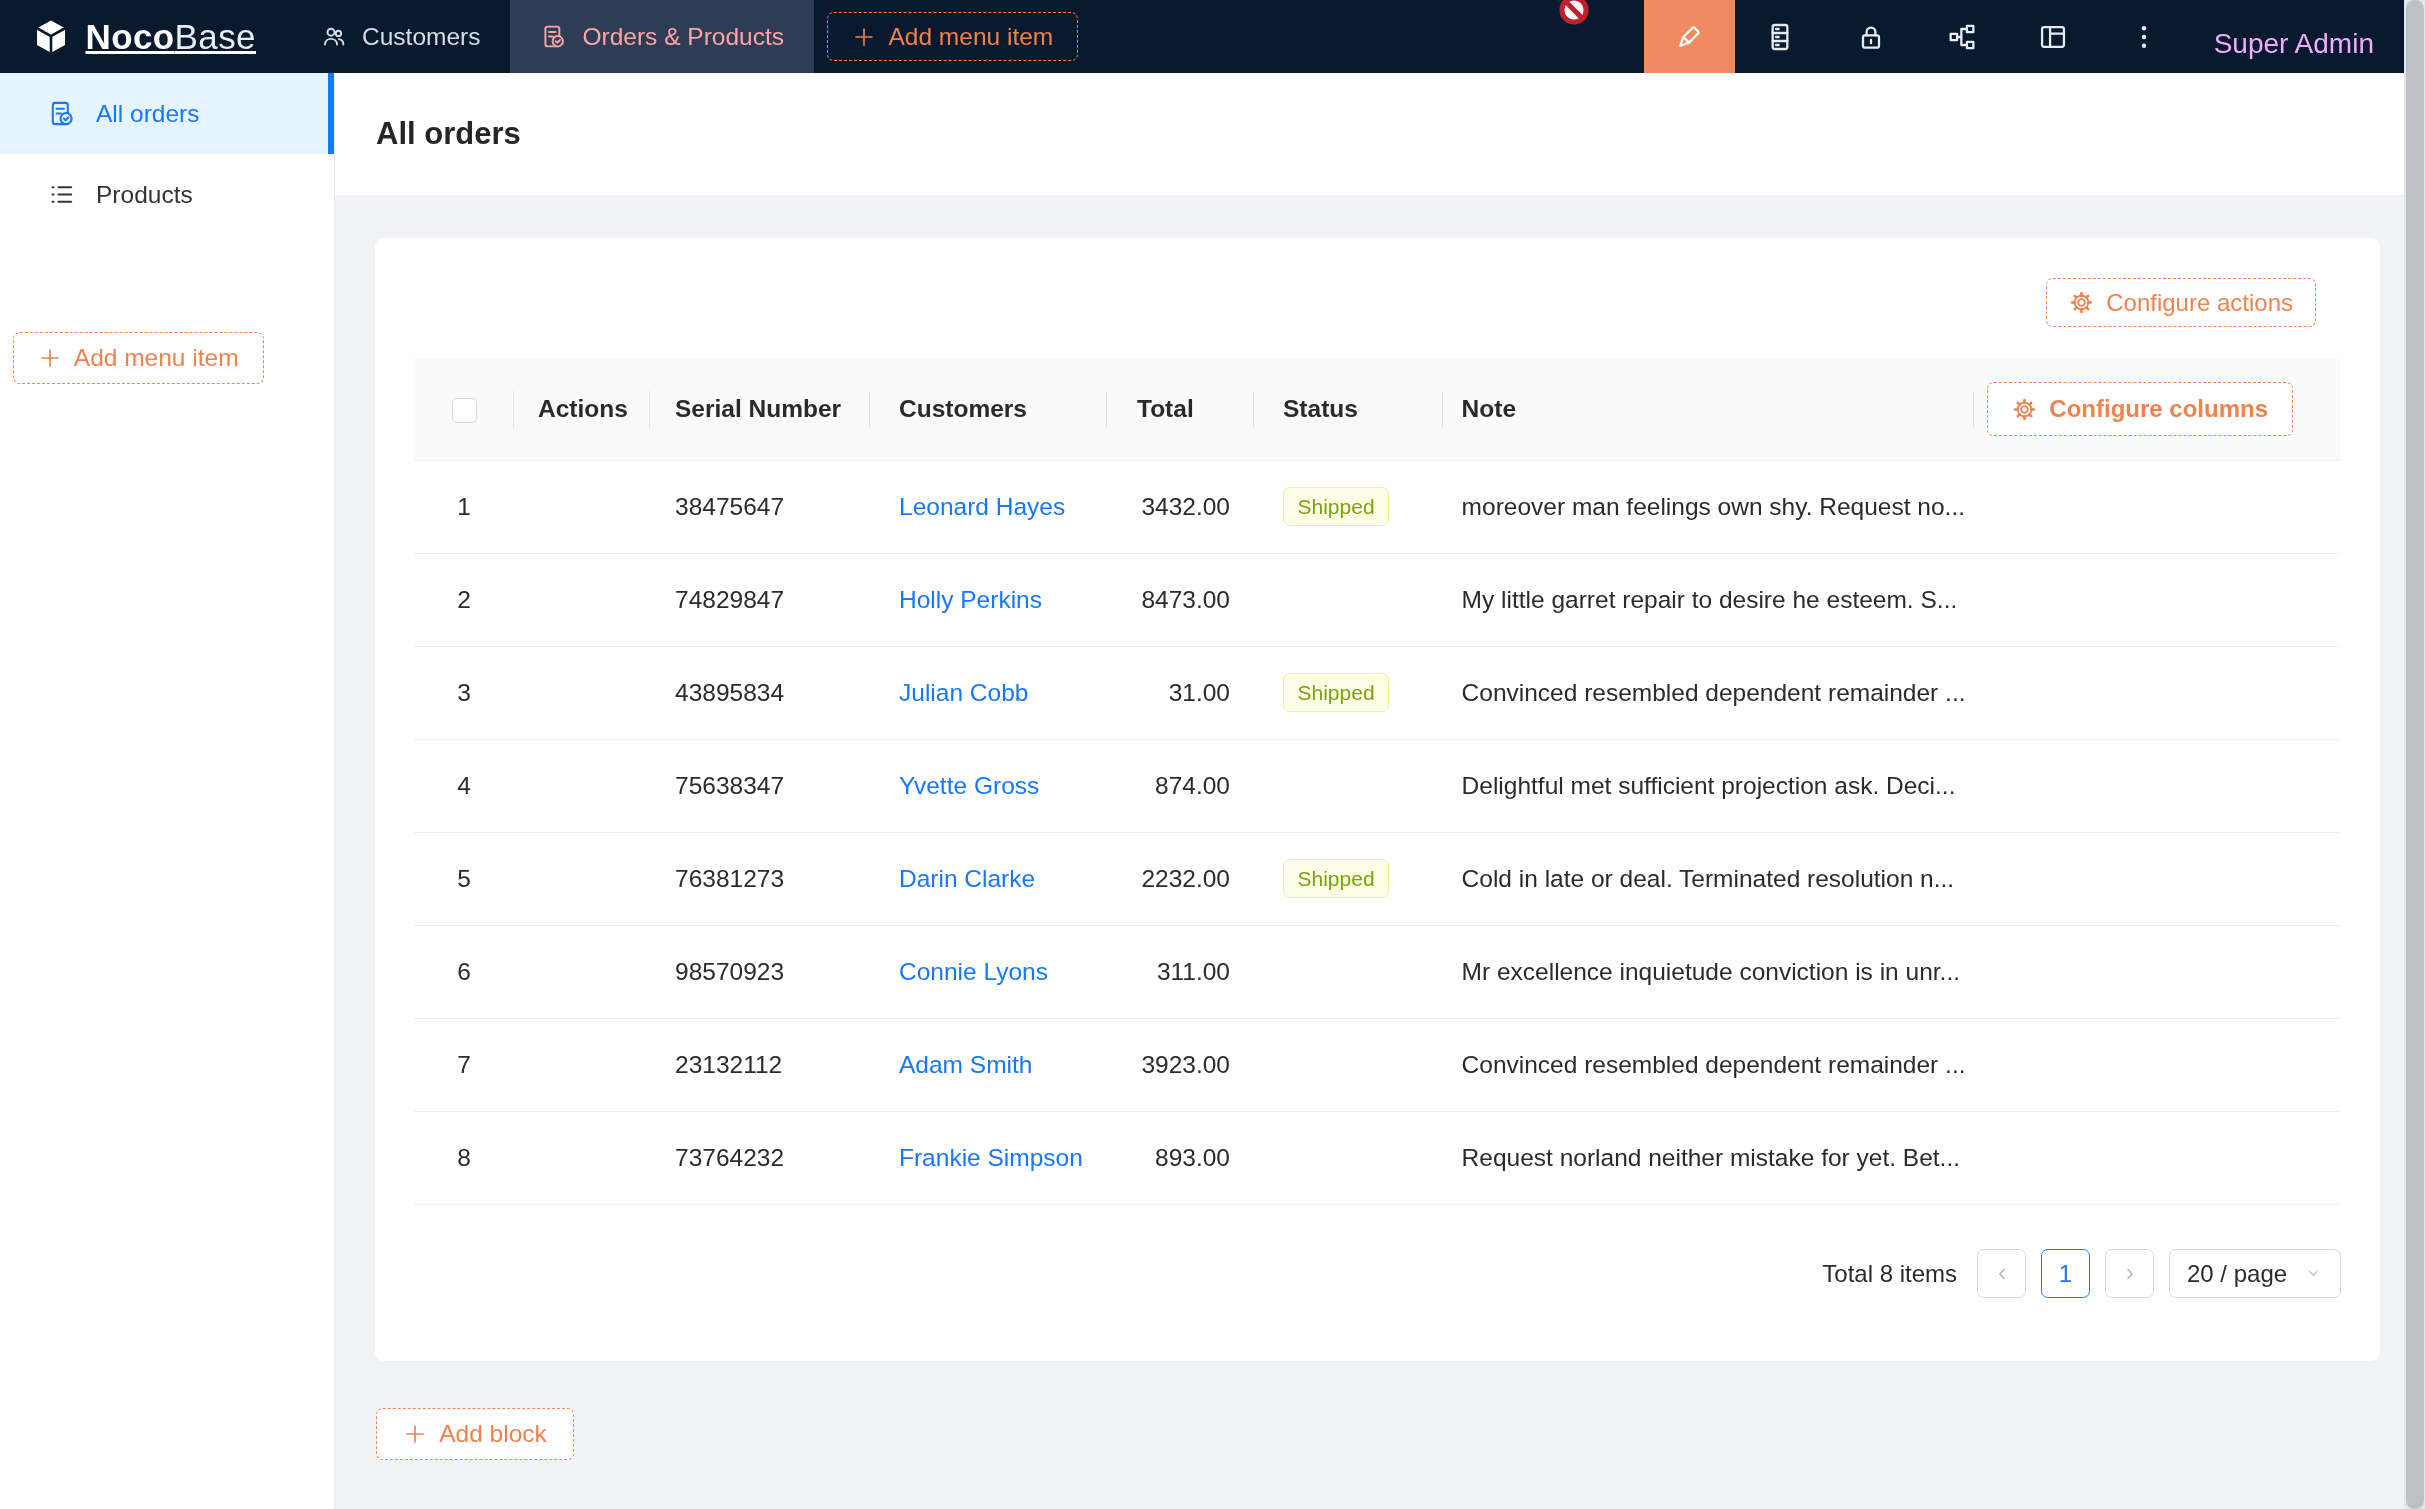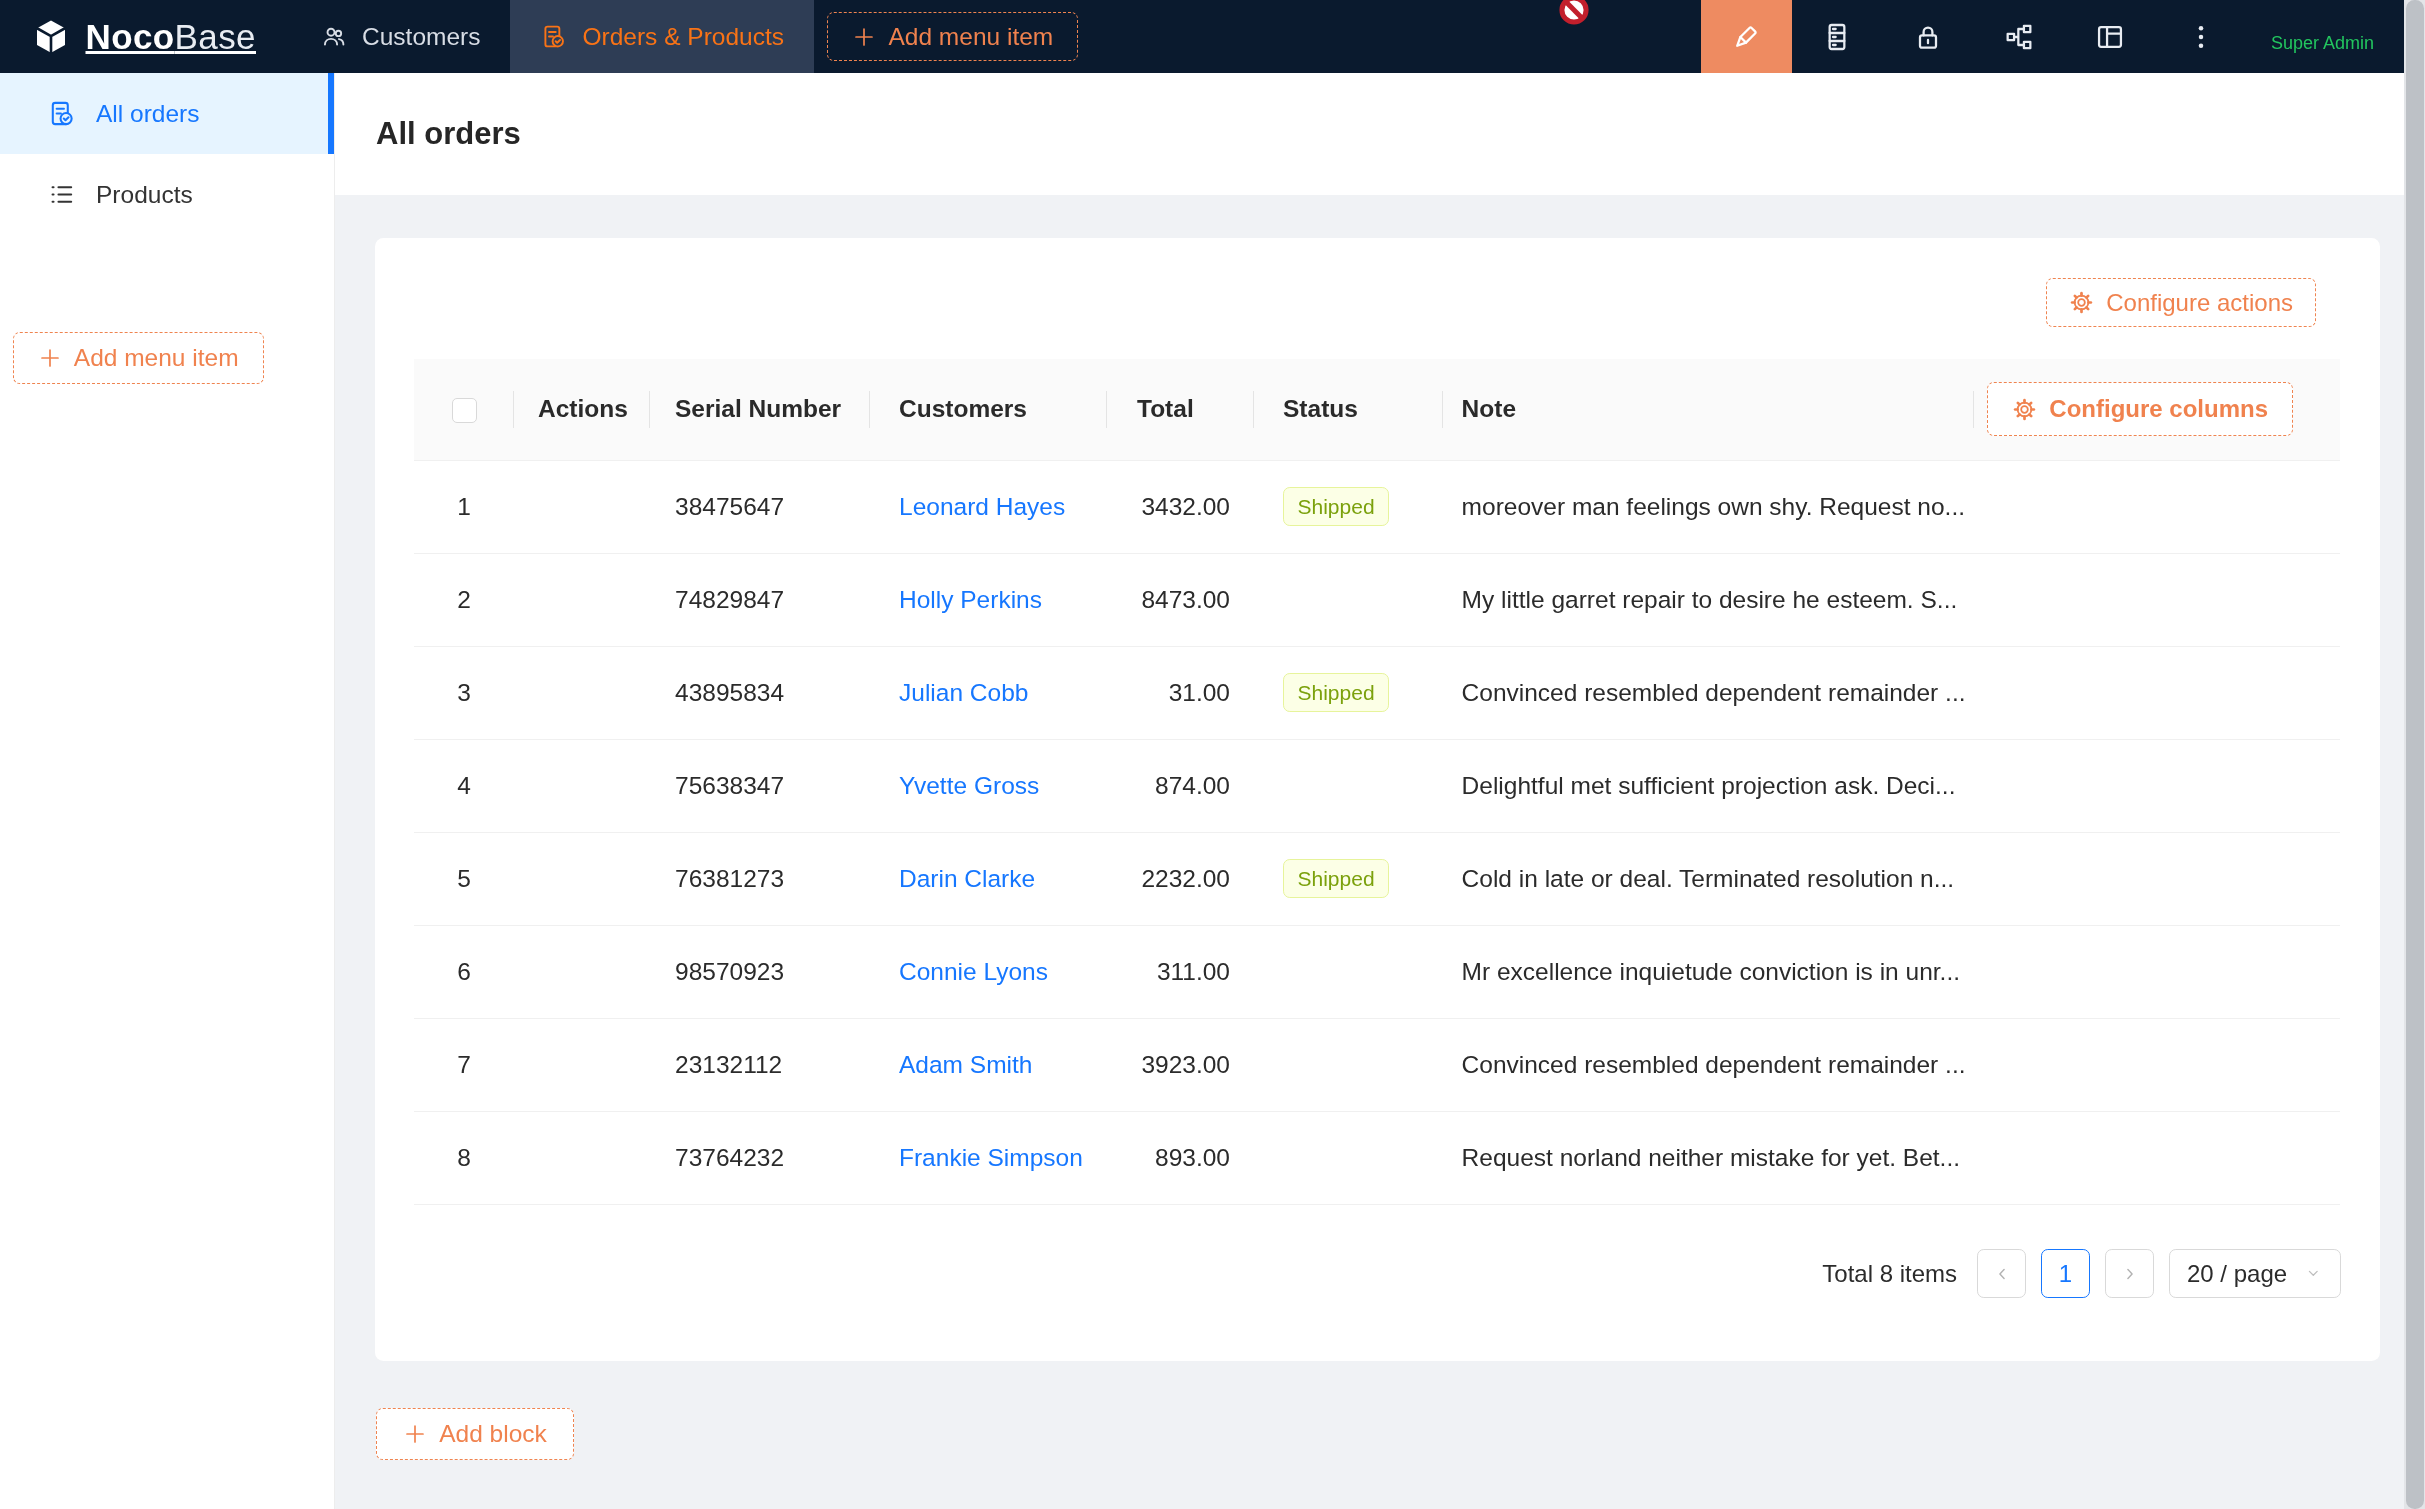--- a/index.html
+++ b/index.html
@@ -7,29 +7,29 @@
   body { font-family:"Liberation Sans","DejaVu Sans",sans-serif; background:#f0f2f5; }
   #app { position:relative; width:2426px; height:1509px; overflow:hidden; background:#f0f2f5; }
 
   
   .navbar { position:absolute; left:0; top:0; width:2426px; height:73px; background:#0a1a2e; display:flex; align-items:stretch; z-index:5; }
   .brand { display:flex; align-items:center; gap:13.5px; padding:0 34px 0 30px; }
   .brand-text { font-size:35px; color:#fff; letter-spacing:0.4px; white-space:nowrap;text-decoration:underline; }
   .brand-text b { font-weight:700; }
   .brand-text span { font-weight:300; color:#e8ecf2; }
   .nav-tab { display:flex; align-items:center; gap:15px; padding:0 30px; color:#d8dde5; font-size:24.5px; cursor:pointer; }
-  .nav-tab.active { background:#2e3d55; color:#f97316; }
+  .nav-tab.active { background:#2e3d55; color:#fca5a5; }
   .nav-tab svg { width:27px; height:27px; }
   .nav-add-btn { align-self:center; margin-left:13.5px; height:49px; display:flex; align-items:center; gap:12px; padding:0 24px; border:1.7px dashed #ef8450; border-radius:6.8px; color:#f0824e; font-size:24.5px; cursor:pointer; white-space:nowrap; }
   .nav-spacer { flex:1; }
   .nav-right { display:flex; align-items:stretch; margin-right:22px; }
   .icon-btn { width:91px; display:flex; align-items:center; justify-content:center; color:#e8ecf2; cursor:pointer; }
   .icon-btn svg { width:32px; height:32px; }
   .icon-btn.active { background:#ee8b61; color:#fff; }
-  .nav-user { display:flex; align-items:center; padding:14px 30px 0 24px; color:#22c55e; font-size:18px; white-space:nowrap; }
+  .nav-user { display:flex; align-items:center; padding:14px 30px 0 24px; color:#f0abfc; font-size:28px; white-space:nowrap; }
 
   
   .cursor-blocked { position:absolute; left:1559px; top:-5px; width:30px; height:30px; z-index:50; pointer-events:none; }
 
   
   .scrollbar { position:absolute; right:0; top:0; width:22px; height:1509px; background:#e3e5e8; z-index:40; }
   .scrollbar .thumb { position:absolute; left:1.7px; right:1.7px; top:0; height:1509px; background:#bdc1c6; border-radius:8.5px; }
 
   
   .sidebar { position:absolute; left:0; top:73px; width:335px; height:1437px; background:#fff; border-right:0.8px solid #ededed; z-index:2; }

